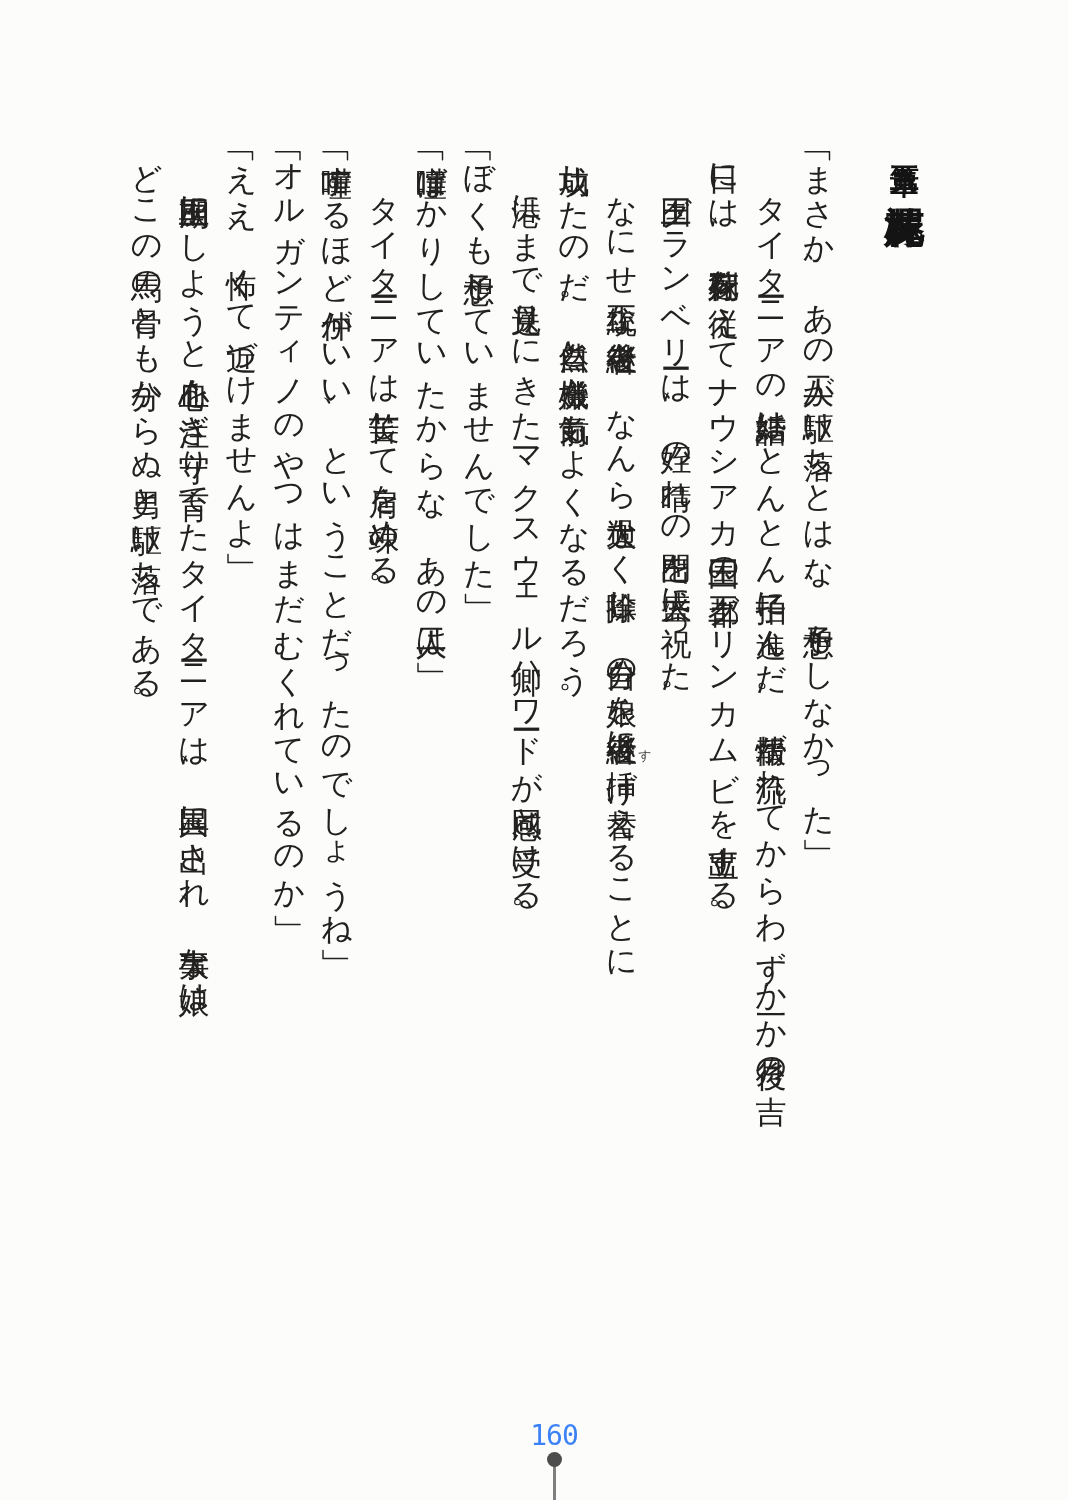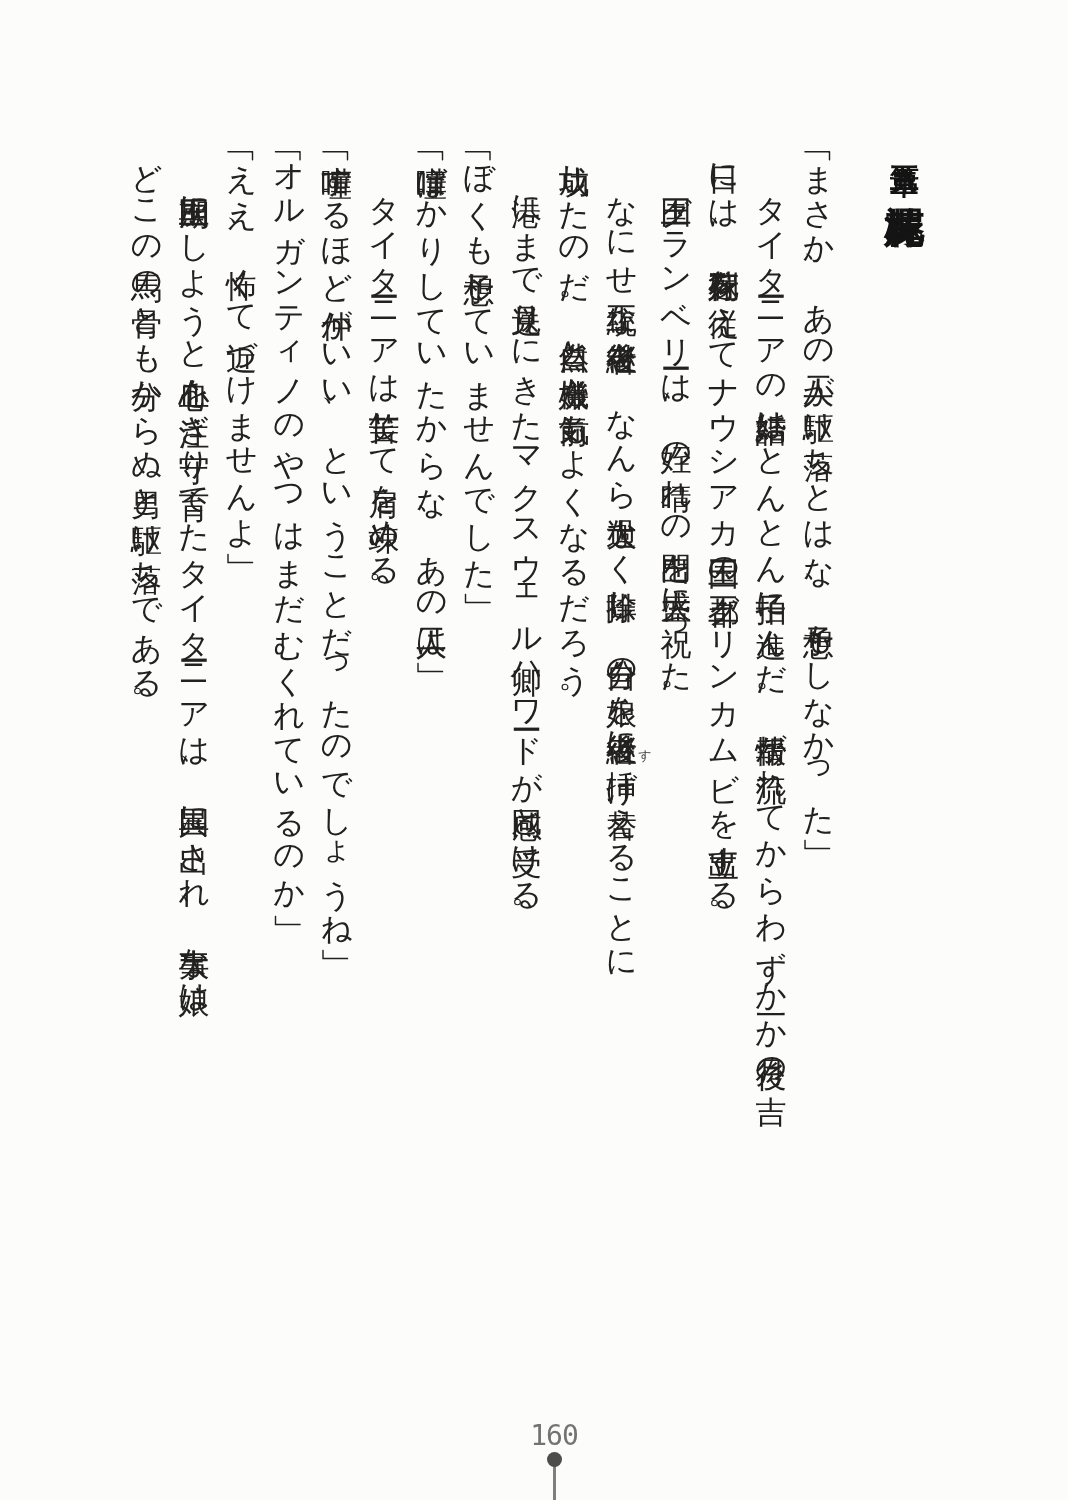--- a/index.html
+++ b/index.html
@@ -73,21 +73,21 @@
 
   
   .page-number {
     position: absolute;
     top: 1419px;
     left: 554px;
     transform: translateX(-50%);
     font-family: "DejaVu Sans Mono", "Liberation Mono", monospace;
     font-size: 28px;
     letter-spacing: -1px;
-    color: #737373;
+    color: #3b82f6;
   }
   .marker-line {
     position: absolute;
     top: 1458px;
     left: 553px;
     width: 3px;
     height: 42px;
     background: #7f7f7f;
   }
   .marker-dot {

